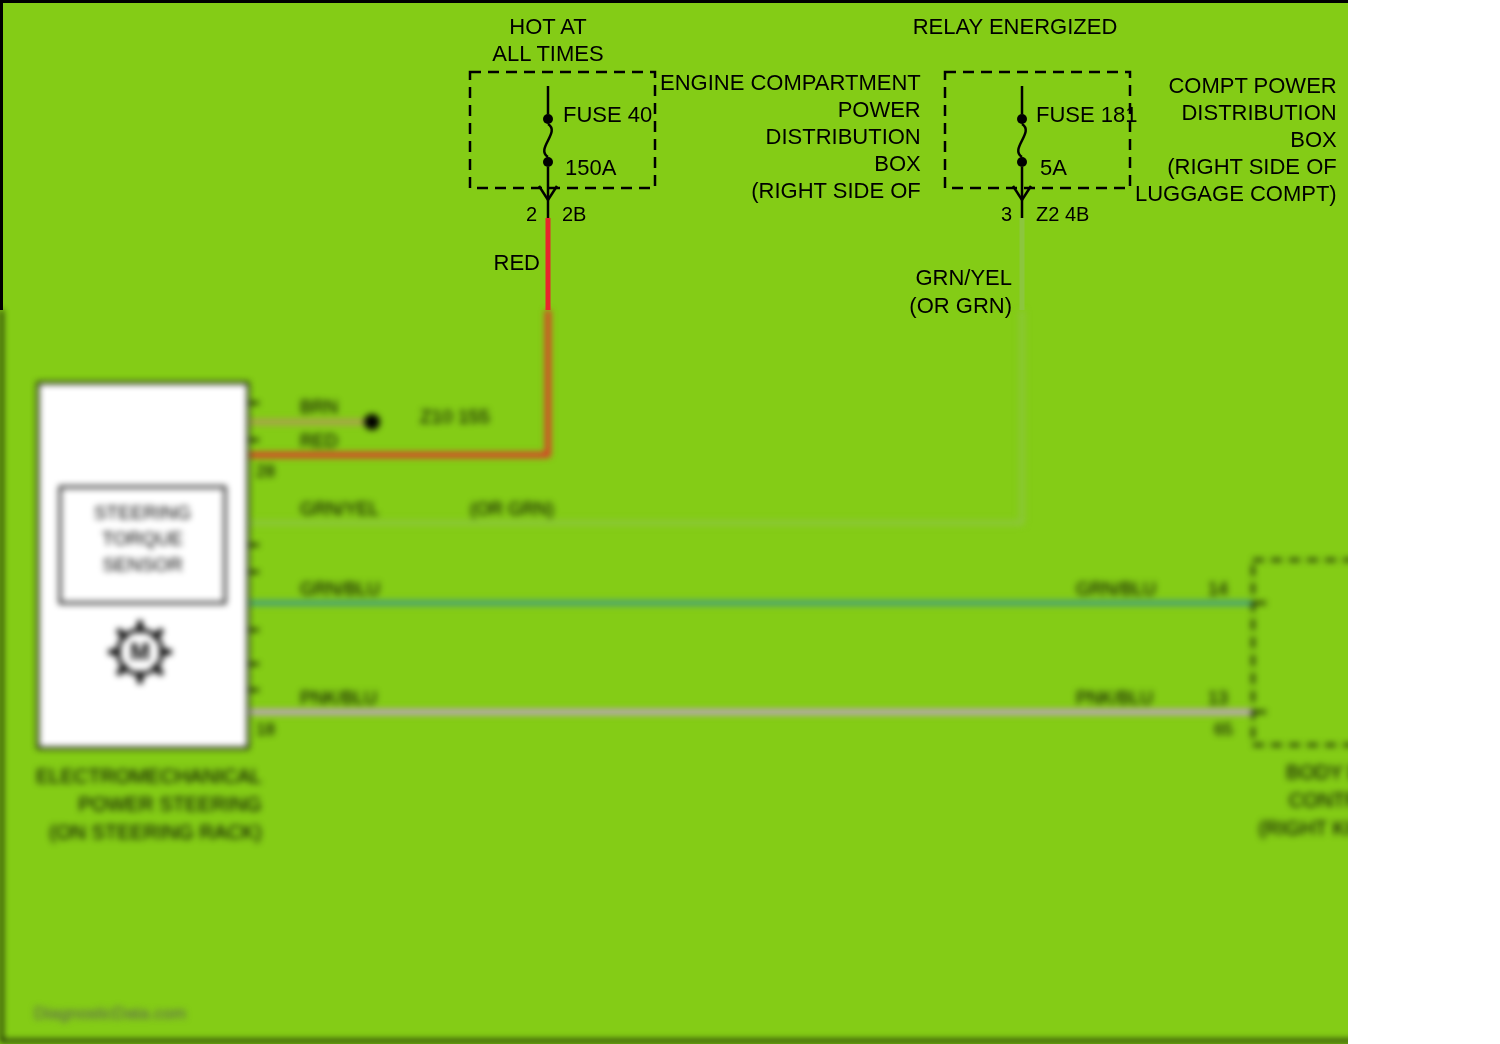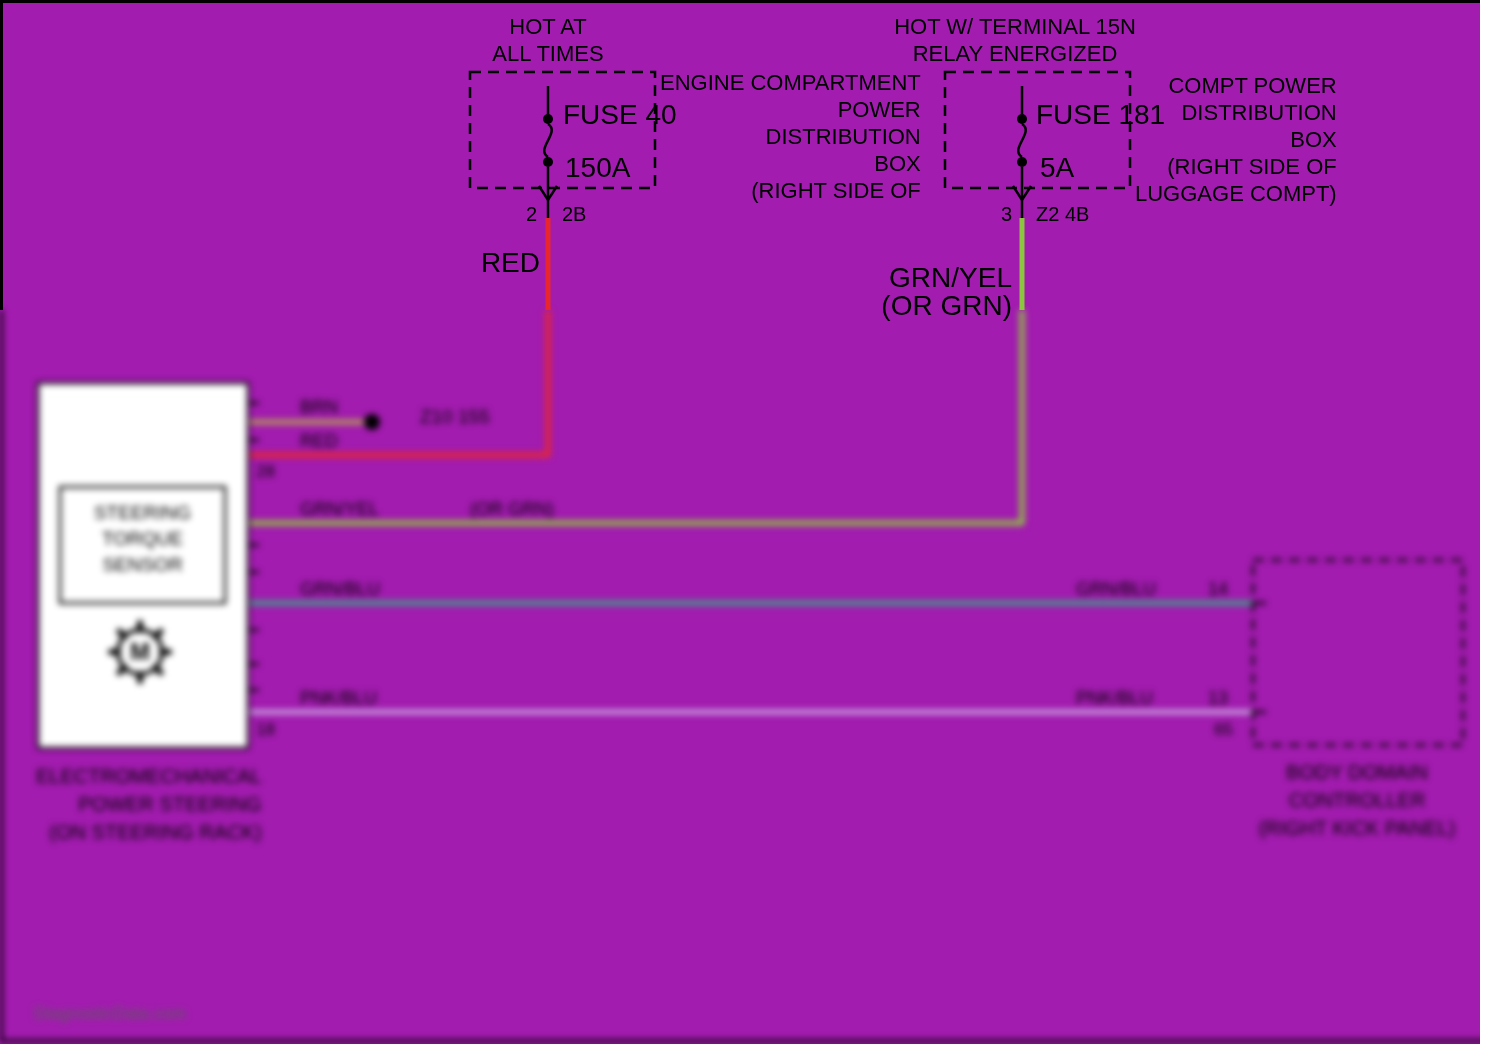--- a/index.html
+++ b/index.html
@@ -1,25 +1,25 @@
 <!DOCTYPE html>
 <html><head>
 <meta charset="utf-8">
 <style>
   html,body{margin:0;padding:0;background:#ffffff;}
-  #canvas{position:relative;width:1480px;height:1044px;background:#a21caf;overflow:hidden;
+  #canvas{position:relative;width:1348px;height:1044px;background:#84cc16;overflow:hidden;
           font-family:"Liberation Sans",sans-serif;color:#000;}
   .layer{position:absolute;left:0;width:1500px;}
   #top-layer{top:0;height:310px;z-index:2;}
   #bottom-layer{top:310px;height:734px;z-index:1;filter:blur(3px);}
   .layer>svg{position:absolute;left:0;top:0;}
   .txt{position:absolute;white-space:nowrap;font-size:22px;line-height:27px;text-align:right;}
   .c{text-align:center;}
   .r{text-align:right;}
-  .s21{font-size:28px;line-height:26px;}
+  .s21{font-size:22px;line-height:26px;}
   .s20{font-size:20px;line-height:24px;}
   .s19{font-size:19px;line-height:26px;}
   .s18{font-size:18px;line-height:22px;}
   .s17{font-size:17px;line-height:20px;}
   .cap{font-size:20px;line-height:28px;}
   .wm{color:#5a5a5a;}
   .m{font-weight:bold;font-size:24px;line-height:28px;}
 </style>
 </head>
 <body>
@@ -51,21 +51,20 @@
         <path d="M1013,186 L1022,200 L1031,186"></path>
       </g>
       <line x1="1022" y1="218" x2="1022" y2="311" stroke-width="5" stroke="#8cc63e"></line>
     </svg>
 
     <div class="txt c" style="left:398px;top:13px;width:300px">
       <div>HOT AT</div>
       <div>ALL TIMES</div>
     </div>
     <div class="txt c" style="left:865px;top:13px;width:300px">
-      <div>HOT W/ TERMINAL 15N</div>
       <div>RELAY ENERGIZED</div>
     </div>
 
     <div class="txt s21" style="left:563px;top:102px">FUSE 40</div>
     <div class="txt s21" style="left:565px;top:155px">150A</div>
     <div class="txt s20 r" style="left:505px;top:202px;width:32px">2</div>
     <div class="txt s20" style="left:562px;top:202px">2B</div>
     <div class="txt" style="left:660px;top:69px">
       <div>ENGINE COMPARTMENT</div>
       <div>POWER</div>

